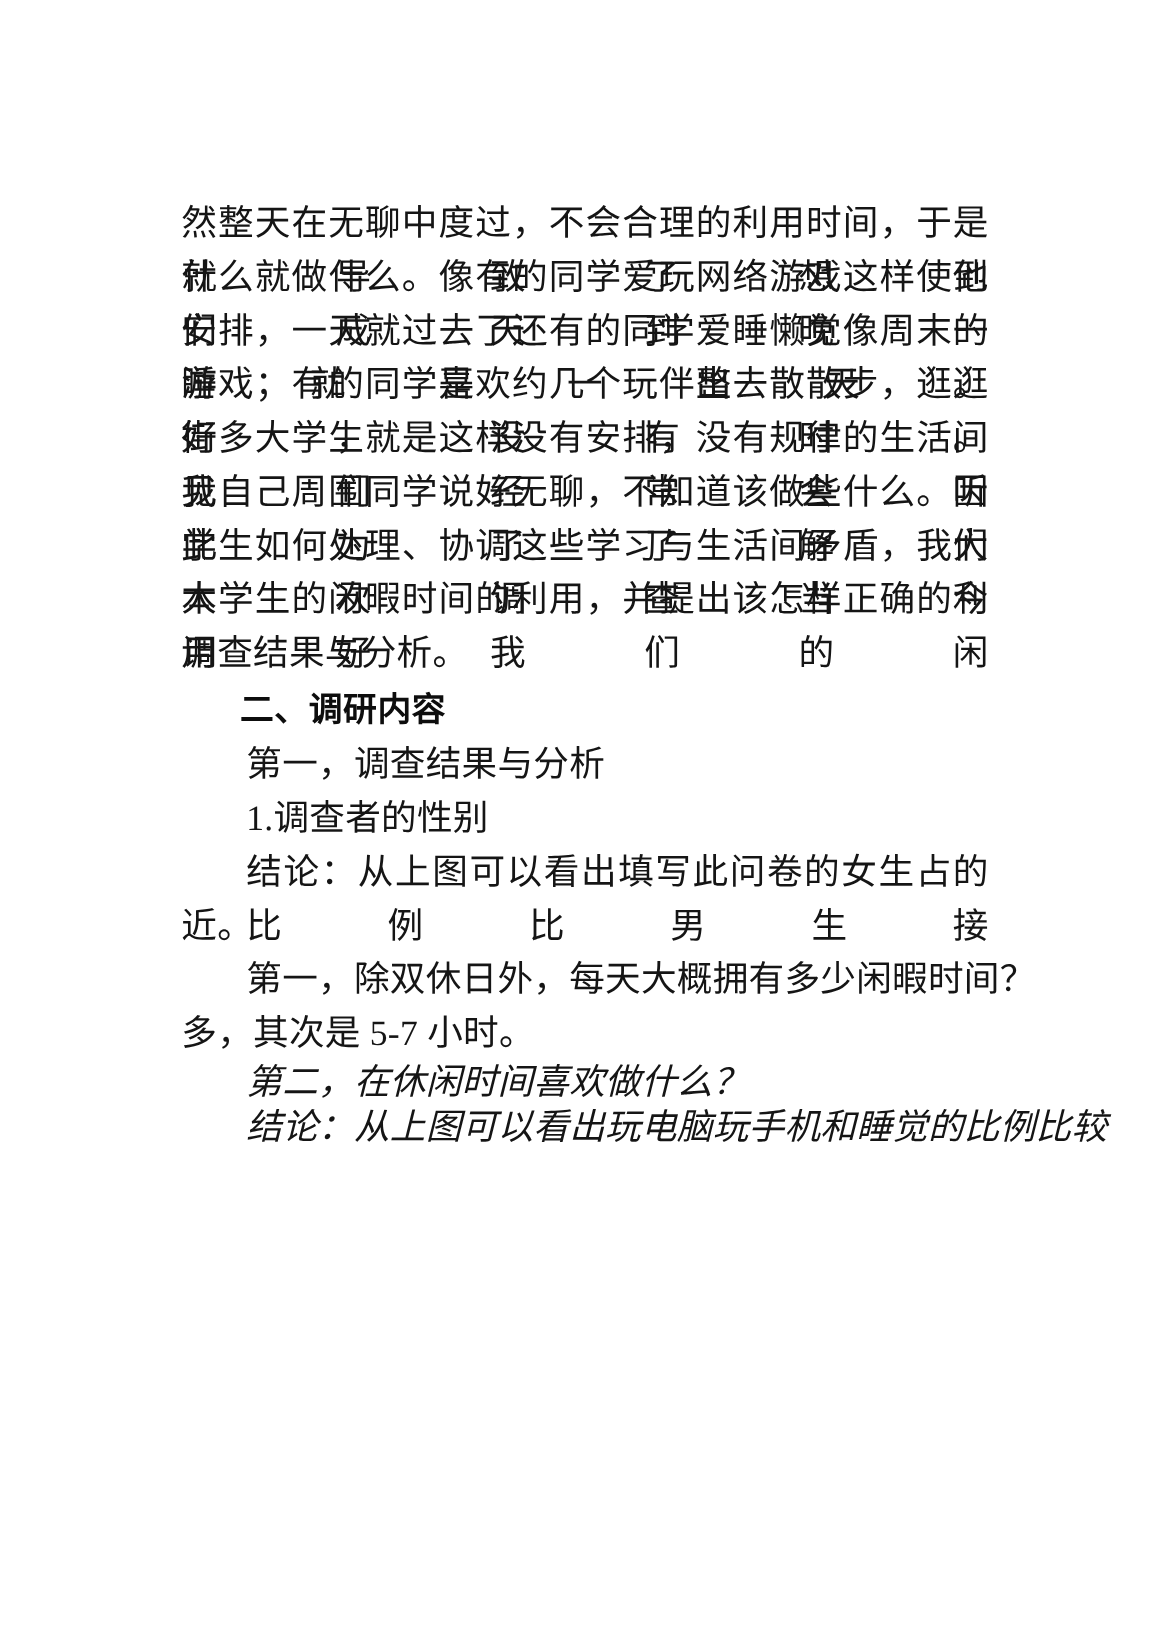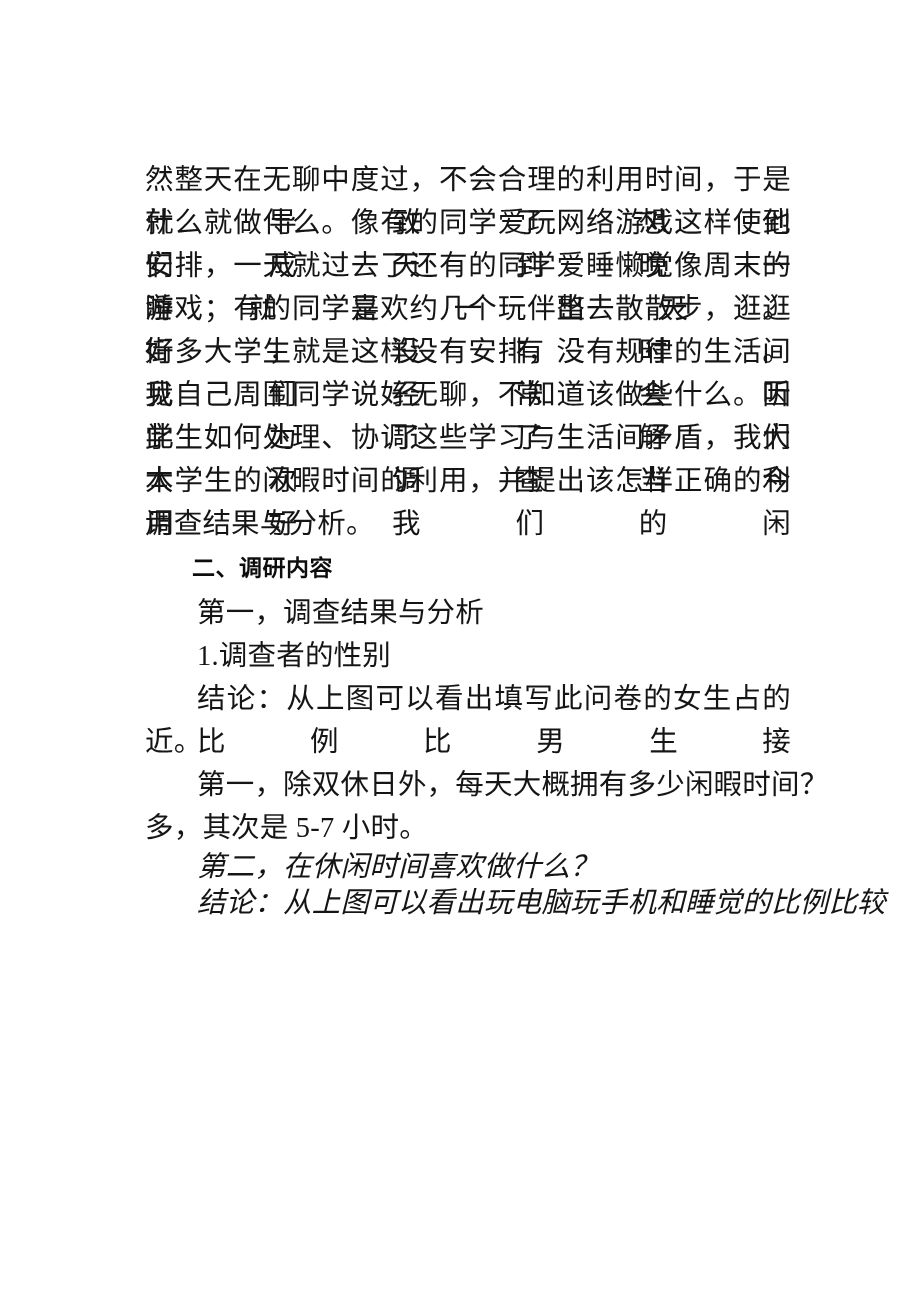--- a/index.html
+++ b/index.html
@@ -51,21 +51,21 @@
     white-space: normal;
   }
 
   
   .indent {
     padding-left: 52px;
   }
 
   
   .heading {
-    font-size: 23px;
+    font-size: 27px;
     line-height: 46px;
     height: 46px;
     font-weight: bold;
     font-family: "Liberation Sans", "DejaVu Sans", sans-serif;
     padding-left: 47px;
     letter-spacing: 0.5px;
     color: #0d0d0d;
     white-space: pre;
   }
 

